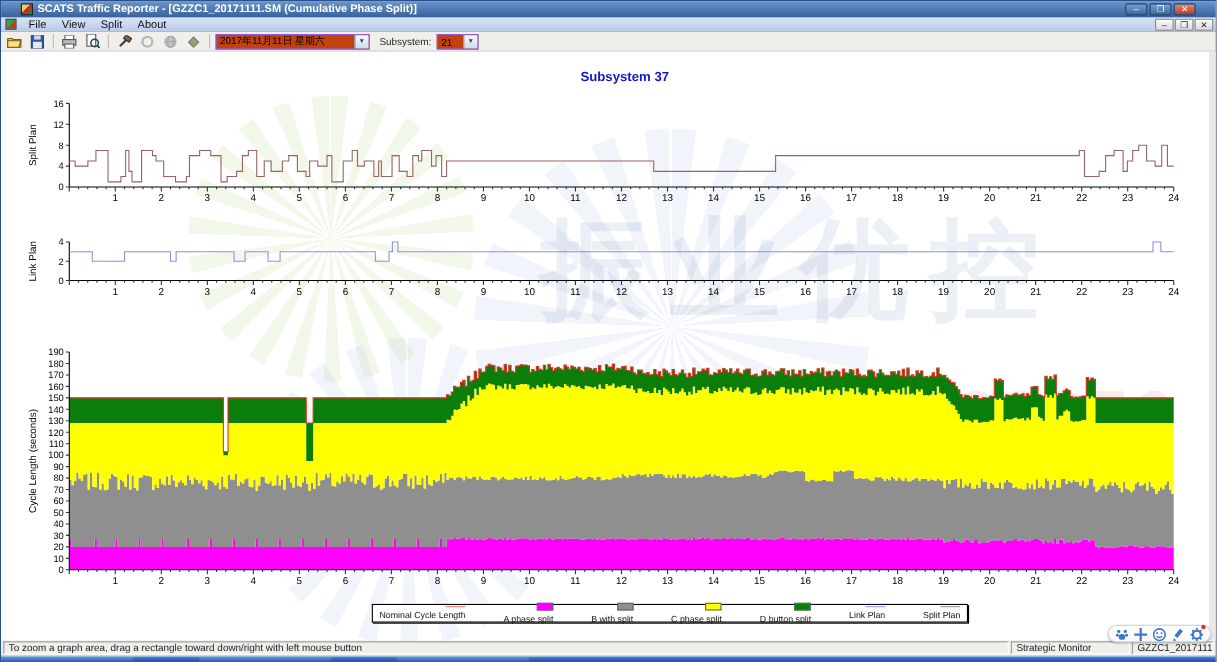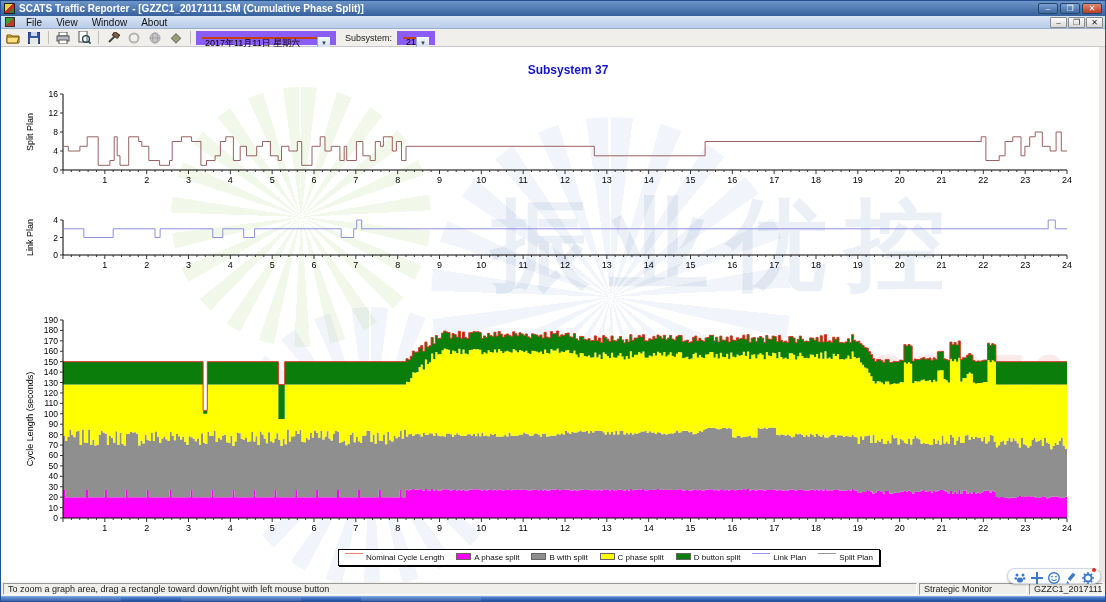--- a/index.html
+++ b/index.html
@@ -2,42 +2,42 @@
 <html><head>
 <meta charset="utf-8">
 <style>
   * { margin:0; padding:0; box-sizing:border-box; }
   html,body { width:1106px; height:602px; overflow:hidden;
     font-family:"Liberation Sans", sans-serif; background:#fff; }
   .app { position:absolute; inset:0; border:1px solid #26508f; display:flex; flex-direction:column; }
 
   
   .titlebar { height:15px; background:linear-gradient(#6c95c8,#3a67a8 60%,#2f5globe 100%); 
-    background:linear-gradient(#6c95c8,#36609c); display:flex; align-items:center; padding:0 3px; gap:4px; }
+    background:linear-gradient(#6c95c8,#36609c); display:flex; align-items:center; padding:0 18px; gap:4px; }
   .titlebar .title { color:#fff; font-size:10px; font-weight:bold; flex:1; white-space:nowrap; overflow:hidden; }
   .appicon { width:11px; height:11px; background:linear-gradient(135deg,#e8d44c 0 40%,#c03028 40% 70%,#3a7a34 70%); border:1px solid #222; }
   .winbtns { display:flex; gap:2px; }
   .winbtn { width:20px; height:11px; font-size:8px; line-height:10px; text-align:center; color:#fff;
     background:linear-gradient(#7aa0d4,#40699f); border:1px solid #24476f; border-radius:2px; }
   .winbtn.close { background:linear-gradient(#e08a74,#bb3b22); }
 
   
   .menubar { height:13px; background:linear-gradient(#d9e4f4,#b9cce9); display:flex; align-items:center;
     padding:0 2px; gap:0; font-size:10px; color:#111; border-bottom:1px solid #98aecb; }
   .mdiicon { width:10px; height:10px; margin:0 4px 0 2px; background:linear-gradient(135deg,#3aa23a 0 50%,#c23a2a 50%); border:1px solid #333; }
   .menuitem { padding:0 7px; height:13px; line-height:13px; }
   .mdibtns { margin-left:auto; display:flex; gap:1px; }
   .mdibtn { width:17px; height:11px; background:linear-gradient(#fdfdfd,#d8d8d8); border:1px solid #8a8a8a;
     font-size:8px; line-height:10px; text-align:center; color:#222; border-radius:1px; }
 
   
   .toolbar { height:18px; background:#f0efec; border-bottom:1px solid #c9c9c9; display:flex; align-items:center; padding:0 3px; gap:3px; }
   .tbtn { width:18px; height:15px; display:flex; align-items:center; justify-content:center; border:1px solid transparent; }
   .tsep { width:1px; height:13px; background:#bdbdbd; margin:0 2px; }
-  .combo { height:14px; background:#c2410c; border:6px solid #8b5cf6; display:flex; align-items:flex-start; font-size:9px; padding-left:3px; }
+  .combo { height:14px; background:#c2410c; border:1px solid #8b5cf6; display:flex; align-items:flex-end; font-size:9px; padding-left:3px; }
   .combo .arrowbox { margin-left:auto; width:13px; height:12px; background:linear-gradient(#f4f8fc,#cfdcef); border-left:1px solid #9ab;
     display:flex; align-items:center; justify-content:center; font-size:6px; color:#345; }
   .tlabel { font-size:9px; color:#222; margin:0 2px 0 6px; }
 
   
   .doc { position:relative; flex:1; background:#fff; overflow:hidden; border-right:6px solid #ece9e4; }
   .charttitle { position:absolute; left:0; top:16px; width:1060px; text-align:center;
     color:#1414cc; font-weight:bold; font-size:12px;margin-left:37px; }
   .chartsvg { position:absolute; left:20px; }
   #svg-split { top:34px; } #svg-link { top:163px; } #svg-cycle { top:268px; }
@@ -48,21 +48,21 @@
     background:repeating-conic-gradient(rgba(120,155,210,0.10) 0deg 7deg, transparent 7deg 16deg); }
   .wm-rays.green { background:repeating-conic-gradient(rgba(150,200,90,0.13) 0deg 7deg, transparent 7deg 16deg); }
   .wm-zh { font-size:100px; font-weight:bold; color:rgba(60,95,170,0.10); letter-spacing:18px; }
   .wm-code { font-size:58px; font-weight:bold; color:rgba(225,90,90,0.13); letter-spacing:8px; }
   .wm-brand { font-size:56px; font-weight:bold; color:rgba(160,205,90,0.18); letter-spacing:6px; }
 
   
   .legend { position:absolute; left:337px; top:502px; width:542px; height:17px; background:#fff;
     border:1px solid #000; box-shadow:1px 1px 0 #000; display:flex; align-items:center;
     justify-content:space-between; padding:0 6px; font-size:8px; color:#111; }
-  .litem { display:flex; align-items:flex-start; gap:3px; white-space:nowrap; }
+  .litem { display:flex; align-items:flex-end; gap:3px; white-space:nowrap;flex-direction:column; }
   .lline { width:18px; height:0; border-top:1px solid; }
   .lswatch { width:15px; height:7px; border:1px solid #666; }
 
   
   .statusbar { height:14px; background:#f0efec; display:flex; gap:2px; padding:1px 2px; font-size:9px; color:#222; }
   .spanel { border:1px solid; border-color:#9a9a9a #fff #fff #9a9a9a; background:#f0efec; padding:0 4px;
     white-space:nowrap; overflow:hidden; line-height:11px; }
   .spanel.hint { flex:1; }
   .spanel.mon { width:108px; } .spanel.file { width:74px; }
 
@@ -88,21 +88,21 @@
       <span class="winbtn">–</span>
       <span class="winbtn">❐</span>
       <span class="winbtn close">✕</span>
     </span>
   </div>
 
   <div class="menubar">
     <span class="mdiicon"></span>
     <span class="menuitem">File</span>
     <span class="menuitem">View</span>
-    <span class="menuitem">Window</span>
+    <span class="menuitem">Split</span>
     <span class="menuitem">About</span>
     <span class="mdibtns">
       <span class="mdibtn">–</span>
       <span class="mdibtn">❐</span>
       <span class="mdibtn">✕</span>
     </span>
   </div>
 
   <div class="toolbar">
     <span class="tbtn">

